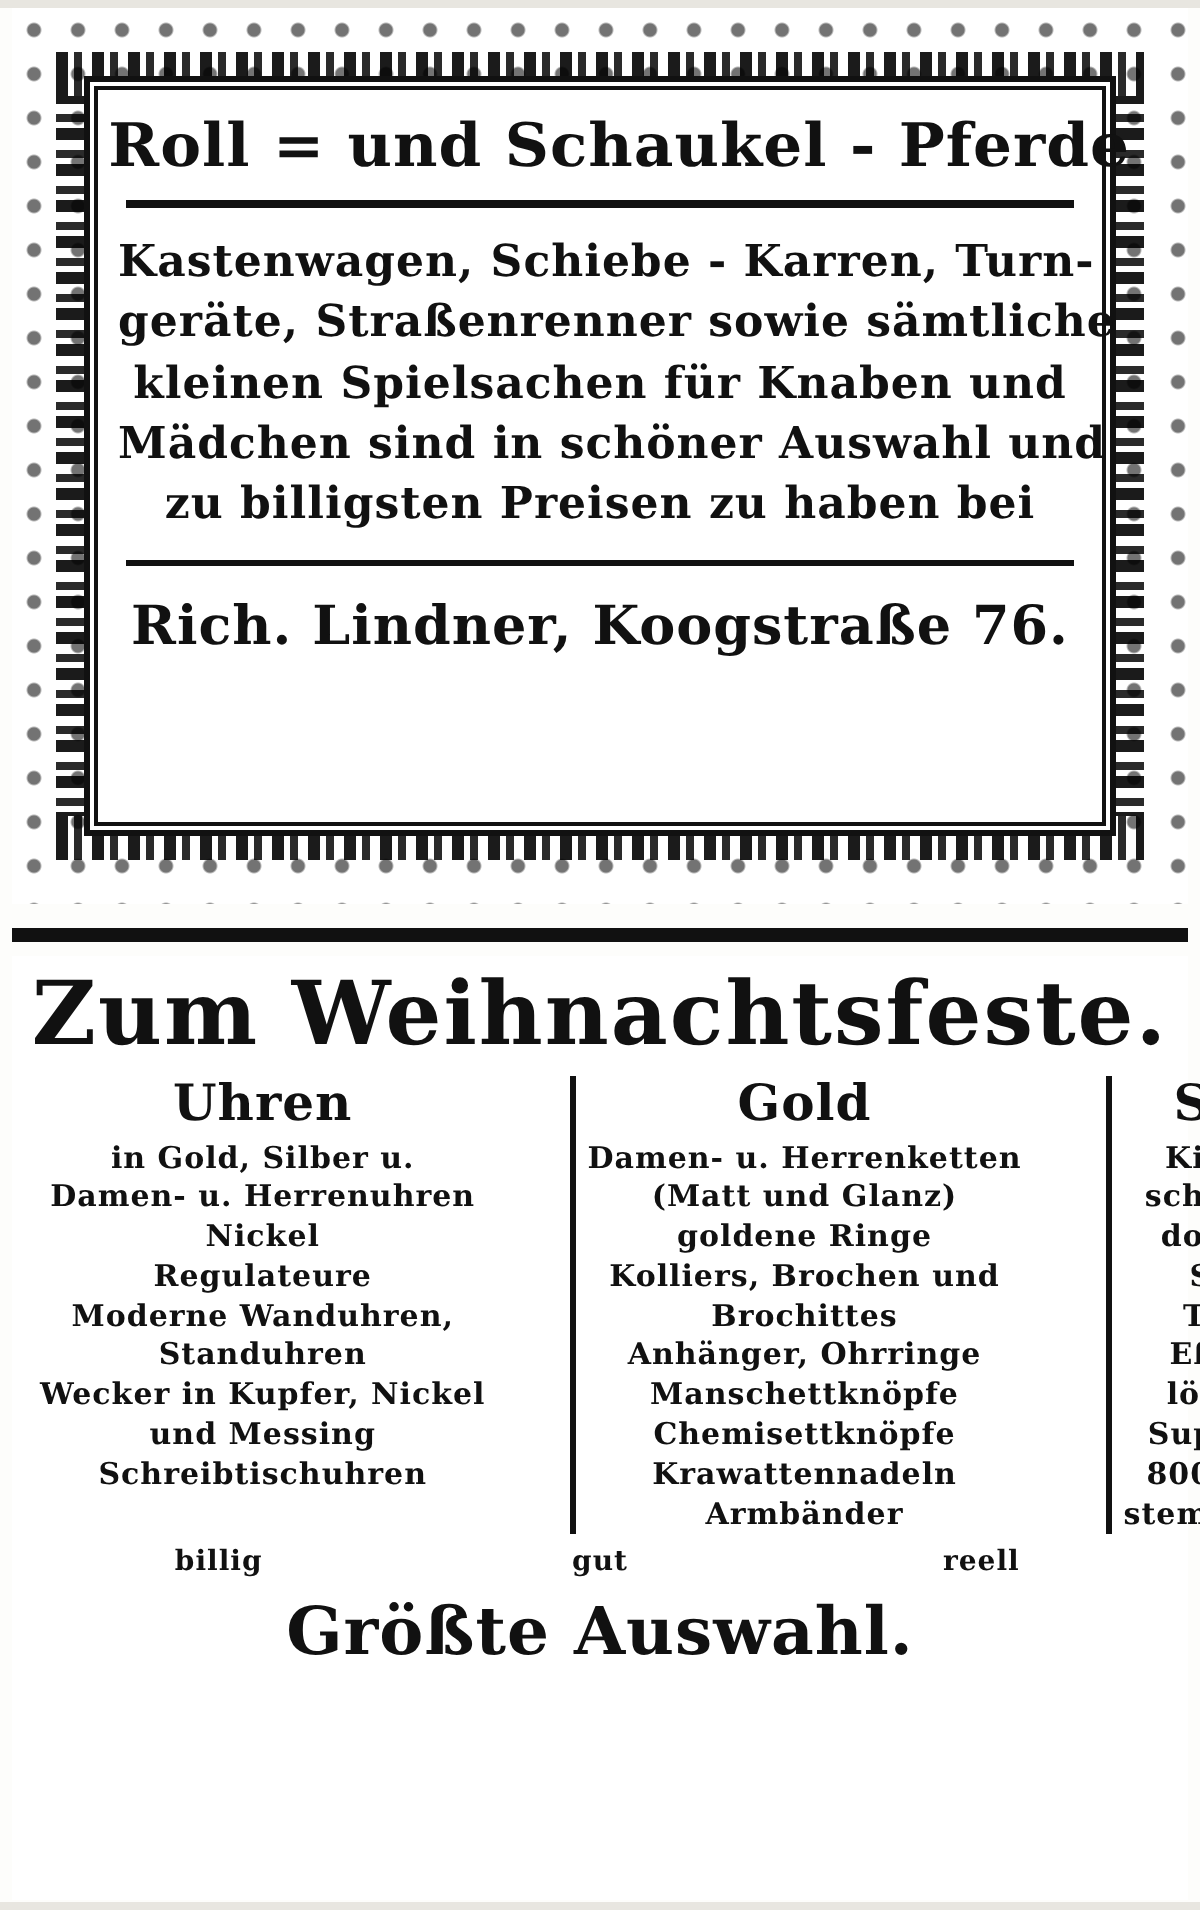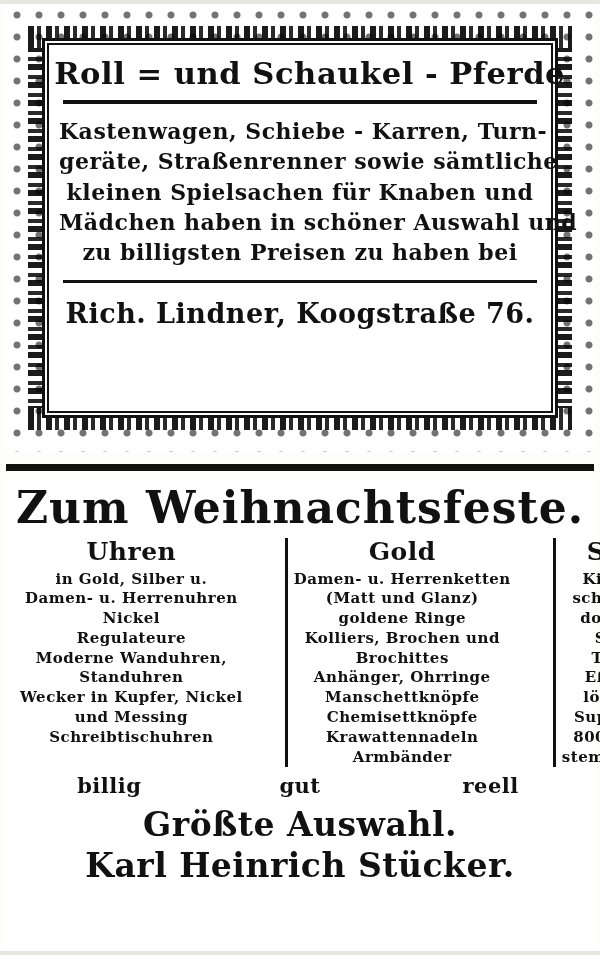--- a/index.html
+++ b/index.html
@@ -169,21 +169,21 @@
     font-weight: bold;
   }
   .col-list div { white-space: nowrap; }
 
   .col-foot-row {
     display: flex;
     margin-top: 6px;
   }
   .col-foot {
     flex: 1 1 33.33%;
-    font-size: 21px;
+    font-size: 14px;
     font-weight: bold;
   }
 
   .biggest {
     font-size: 33px;
     font-weight: bold;
     margin-top: 10px;
     line-height: 1.05;
     white-space: nowrap;
   }
@@ -217,21 +217,21 @@
 
     <div class="ad-inner">
       <div class="fraktur ad-headline">Roll = und Schaukel - Pferde</div>
 
       <hr class="rule-heavy">
 
       <div class="fraktur ad-body">
         <div>Kastenwagen, Schiebe - Karren, Turn-</div>
         <div>geräte, Straßenrenner sowie sämtliche</div>
         <div>kleinen Spielsachen für Knaben und</div>
-        <div>Mädchen haben in schöner Auswahl und</div>
+        <div>Mädchen sind in schöner Auswahl und</div>
         <div>zu billigsten Preisen zu haben bei</div>
       </div>
 
       <hr class="rule-light">
 
       <div class="fraktur ad-signature">Rich. Lindner, Koogstraße 76.</div>
     </div>
   </div>
 
   <div class="section-divider"></div>
@@ -291,18 +291,17 @@
 
     </div>
 
     <div class="col-foot-row">
       <div class="fraktur col-foot">billig</div>
       <div class="fraktur col-foot">gut</div>
       <div class="fraktur col-foot">reell</div>
     </div>
 
     <div class="fraktur biggest">Größte Auswahl.</div>
-    <div class="fraktur merchant">Karl Heinrich Stücker.</div>
 
   </div>
 
   <div class="edge-bottom"></div>
 </div>
 
 </body></html>

